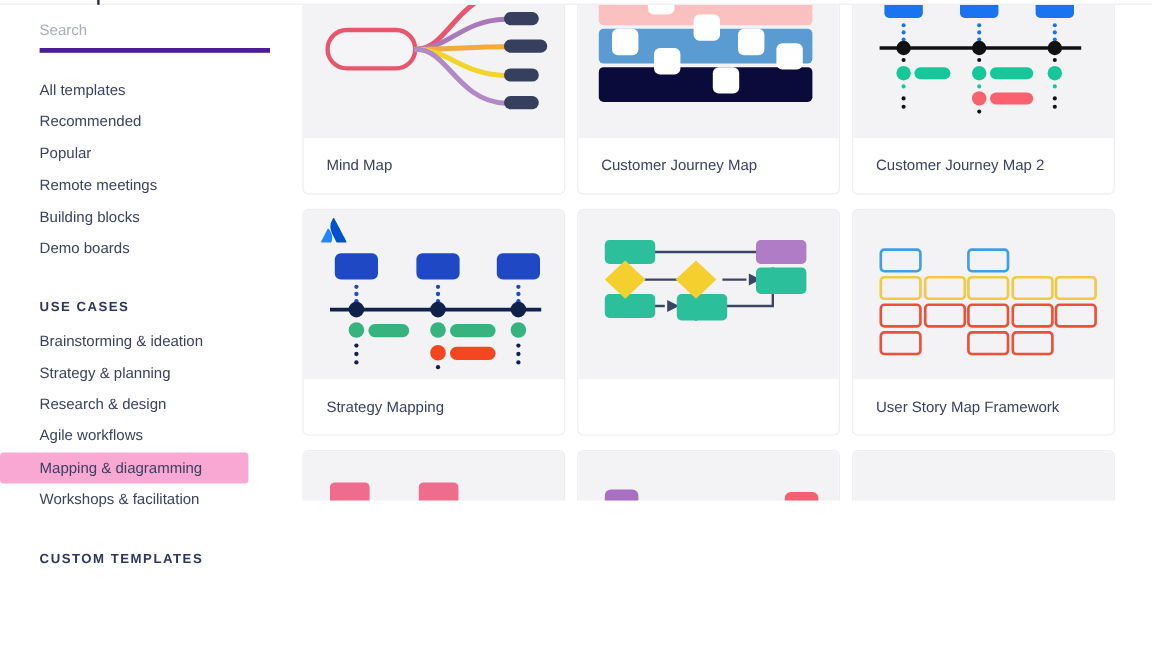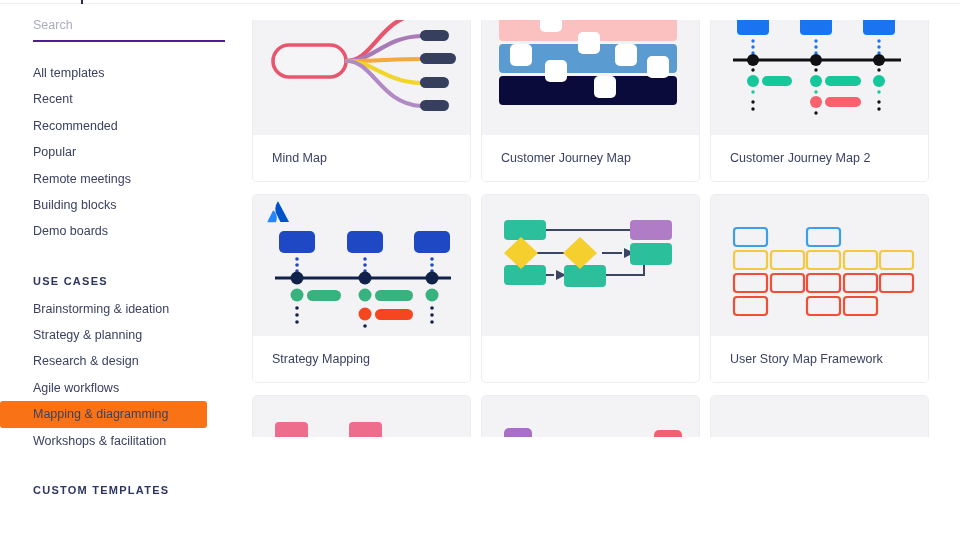--- a/index.html
+++ b/index.html
@@ -28,21 +28,21 @@
     width: 251px; height: 540px;
     background: #ffffff;
     padding: 0 0 0 0;
     flex: 0 0 251px;
     position: relative;
     overflow: hidden;
   }
   .search-wrap { margin: 18px 28px 0 33px; }
   .search-input {
     width: 192px; border: none; outline: none;
-    border-bottom: 2px solid #4c1d95;
+    border-bottom: 4px solid #4c1d95;
     font-family: "Liberation Sans", sans-serif;
     font-size: 12.5px; color: #0f172a;
     padding: 0 0 8px 0; background: transparent;
     display: block;
   }
   .search-input::placeholder { color: #a9adb8; }
 
   .nav-top { margin-top: 18px; }
   .nav-link {
     display: block;
@@ -67,31 +67,30 @@
     display: block;
     font-size: 12.5px;
     color: #3b4161;
     padding: 6px 12px 6px 33px;
     margin-right: 44px;
     line-height: 1.15;
     cursor: pointer;
     white-space: nowrap;
     border-radius: 3px;
   }
-  .nav-item.active { background: #f97316; }
+  .nav-item.active { background: #f9a8d4; }
 
   
   .main {
     flex: 1 1 auto;
     height: 417px;
     background: #ffffff;
     padding: 0 14px 0 0;
     overflow: hidden;
     position: relative;
-    margin-top: 20px;
   }
   .grid {
     display: grid;
     grid-template-columns: repeat(3, 219px);
     column-gap: 10px;
     row-gap: 12px;
     padding-top: 0px;
     margin-left: 1px;
   }
   .card {
@@ -133,21 +132,20 @@
   </div>
 
   <aside class="sidebar">
 
     <div class="search-wrap">
       <input class="search-input" type="text" placeholder="Search" style="">
     </div>
 
     <nav class="nav-top">
       <a class="nav-link">All templates</a>
-      <a class="nav-link">Recent</a>
     </nav>
 
     <nav>
       <a class="nav-item">Recommended</a>
       <a class="nav-item">Popular</a>
       <a class="nav-item">Remote meetings</a>
       <a class="nav-item">Building blocks</a>
       <a class="nav-item">Demo boards</a>
     </nav>
 

